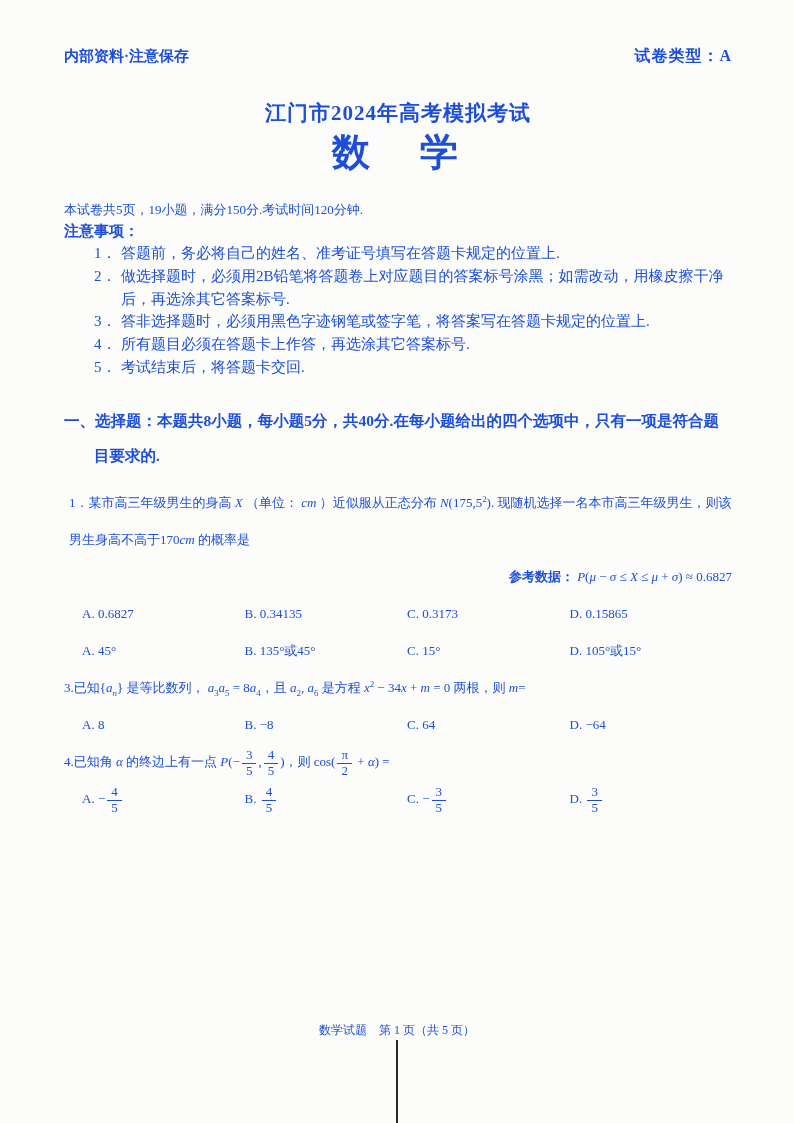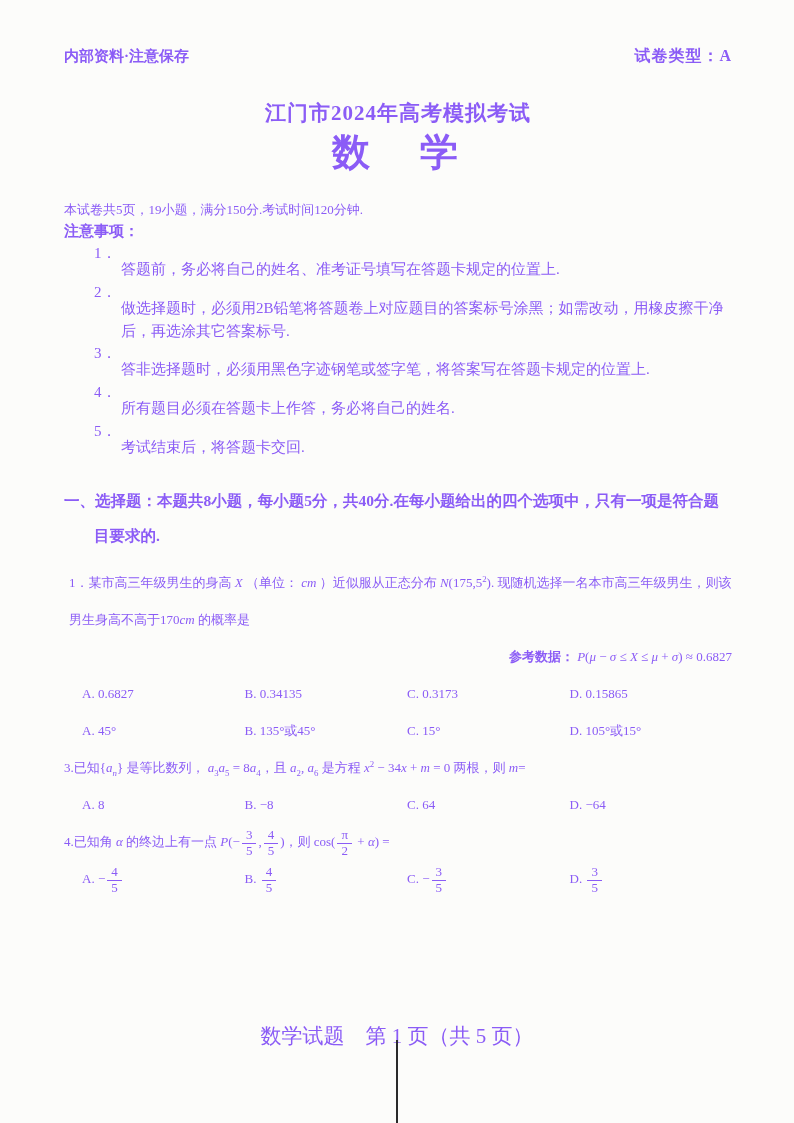--- a/index.html
+++ b/index.html
@@ -2,53 +2,53 @@
 <html><head>
 <meta charset="utf-8">
 <style>
   * { box-sizing: border-box; }
   html, body { margin: 0; padding: 0; background: #e9e9e7; }
   .page {
     position: relative;
     width: 794px; height: 1123px;
     margin: 0 auto;
     background: #fcfcfa;
-    color: #8b5cf6;
+    color: #1d4ed8;
     font-family: "Liberation Serif", "DejaVu Serif", serif;
     padding: 46px 62px 0 64px;
     overflow: hidden;
   }
   .topbar { display: flex; justify-content: space-between; align-items: baseline; font-weight: bold; font-size: 15px; }
   .hright { font-size: 16px; letter-spacing: 1px; }
   .title { text-align: center; font-size: 21px; font-weight: bold; margin-top: 32px; letter-spacing: 1px; }
   .subject { text-align: center; font-size: 38px; font-weight: bold; letter-spacing: 6px; }
   .intro { font-size: 13px; margin-top: 22px; line-height: 1.5; }
   .notice-title { font-size: 15px; font-weight: bold; line-height: 1.5; }
   .notices { padding-left: 30px; font-size: 15px; }
   .notice { display: flex; line-height: 1.52; }
   .nn { width: 27px; flex: none; }
-  .nt { flex: 1; margin-top: 16px; }
+  .nt { flex: 1; }
   .section-title {
     margin-top: 24px; font-size: 15.5px; font-weight: bold; line-height: 2.3;
     padding-left: 30px; text-indent: -30px;
   }
   .questions { font-size: 13px; margin-top: 10px; }
   .q-text { line-height: 2.85; }
   .indent-sm { padding-left: 5px; }
   .q-ref { line-height: 2.85; padding-left: 28px; text-align: right; }
   .ref-label { font-weight: bold; }
   .opts { display: flex; padding-left: 18px; line-height: 2.85; }
   .opt { width: 25%; }
   i { font-style: italic; }
   sup, sub { font-size: 68%; }
   .frac { display: inline-flex; flex-direction: column; vertical-align: middle; text-align: center; line-height: 1.15; margin: 0 2px; }
   .frac .num { border-bottom: 1px solid currentColor; padding: 0 4px; }
   .frac .den { padding: 0 4px; }
   .rad { border-top: 1.4px solid currentColor; padding: 0 1px; }
-  .footer { position: absolute; left: 0; right: 0; top: 1022px; text-align: center; font-size: 21px; }
+  .footer { position: absolute; left: 0; right: 0; top: 1022px; text-align: center; font-size: 12px; }
   .artifact { position: absolute; left: 396px; top: 1040px; bottom: 0; width: 2px; background: #2a2a2a; }
 </style>
 </head>
 <body>
 
 <div class="page">
 
   <div class="topbar">
     <span class="hleft">内部资料·注意保存</span>
     <span class="hright">试卷类型：A</span>
@@ -68,21 +68,21 @@
     <div class="notice">
       <span class="nn">2．</span>
       <span class="nt">做选择题时，必须用2B铅笔将答题卷上对应题目的答案标号涂黑；如需改动，用橡皮擦干净后，再选涂其它答案标号.</span>
     </div>
     <div class="notice">
       <span class="nn">3．</span>
       <span class="nt">答非选择题时，必须用黑色字迹钢笔或签字笔，将答案写在答题卡规定的位置上.</span>
     </div>
     <div class="notice">
       <span class="nn">4．</span>
-      <span class="nt">所有题目必须在答题卡上作答，务必将自己的姓名.</span>
+      <span class="nt">所有题目必须在答题卡上作答，再选涂其它答案标号.</span>
     </div>
     <div class="notice">
       <span class="nn">5．</span>
       <span class="nt">考试结束后，将答题卡交回.</span>
     </div>
   </div>
 
   <div class="section-title">一、选择题：本题共8小题，每小题5分，共40分.在每小题给出的四个选项中，只有一项是符合题目要求的.</div>
 
   <div class="questions">

